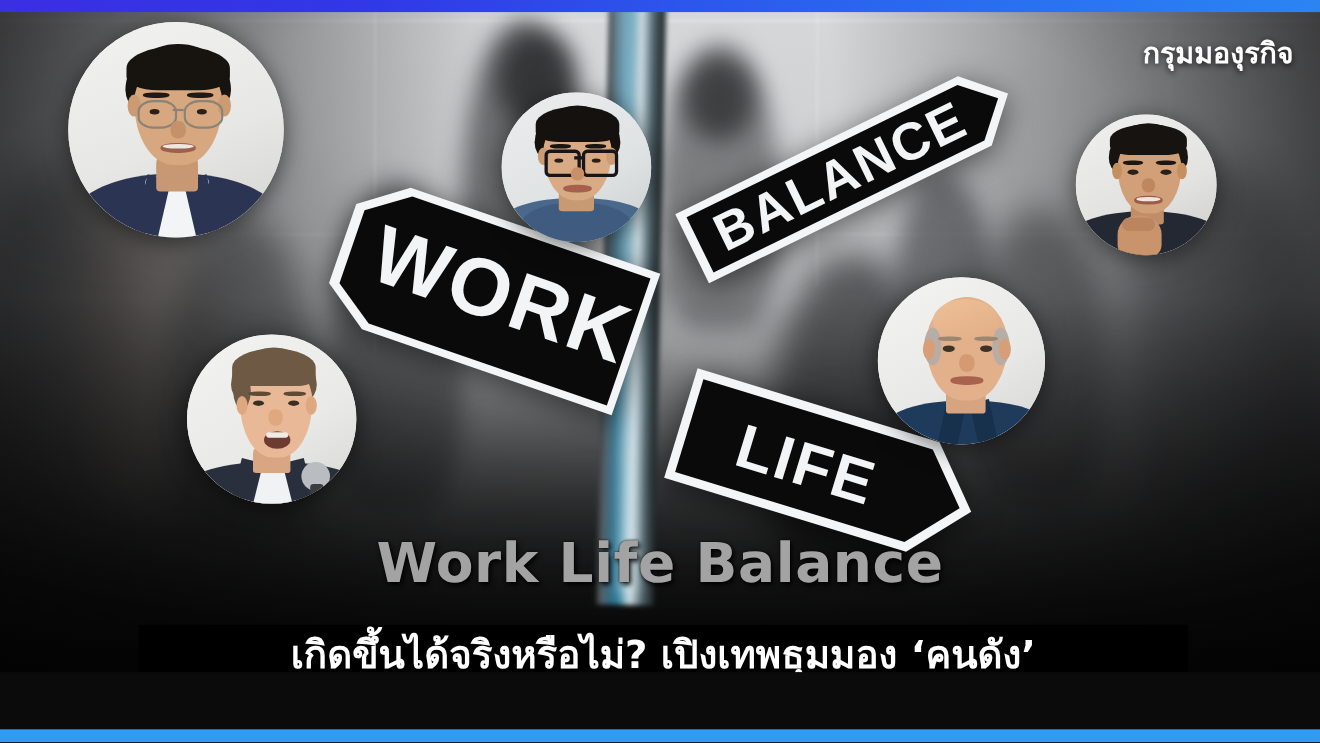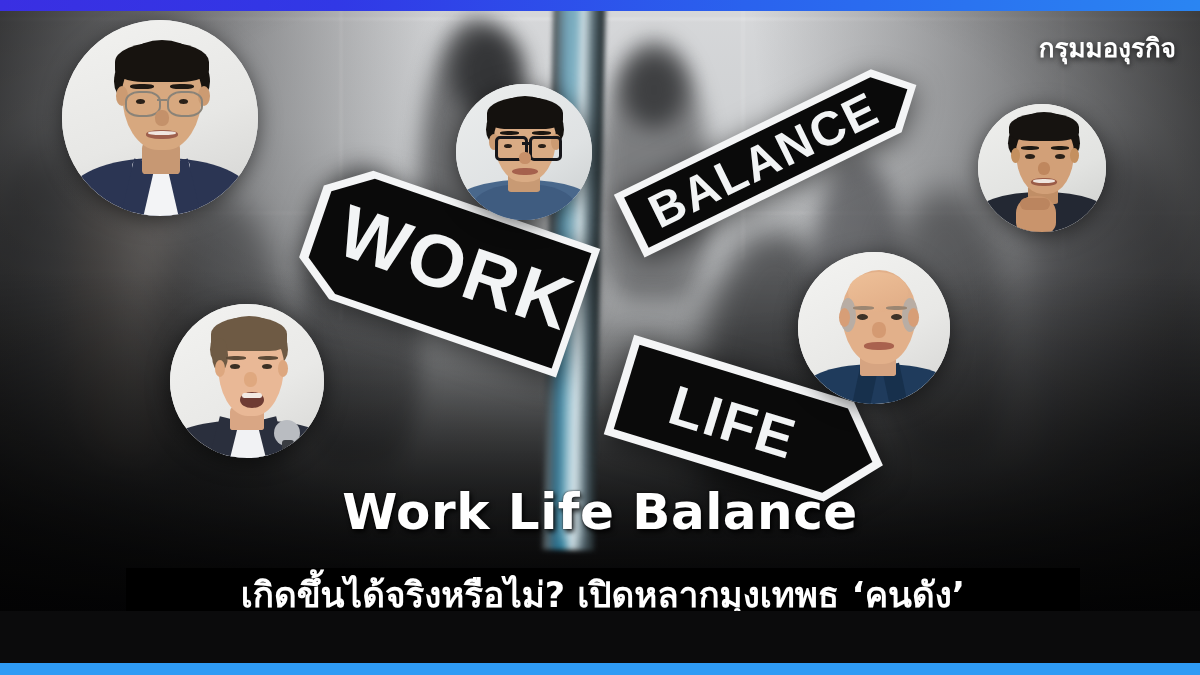--- a/index.html
+++ b/index.html
@@ -84,21 +84,21 @@
   .f-neck{position:absolute;border-radius:30% 30% 10% 10%;}
   .f-body{position:absolute;border-radius:48% 48% 0 0;}
   .f-shirt{position:absolute;}
   .f-glass{position:absolute;border-radius:40%;border-style:solid;}
   .f-bridge{position:absolute;}
 
   
   .title-en{
     position:absolute;left:0;right:0;top:487px;text-align:center;
     font-family:"DejaVu Sans","Liberation Sans",sans-serif;
-    font-weight:bold;font-size:50px;color:#ffffff;letter-spacing:.5px;
+    font-weight:bold;font-size:50px;color:#a3a3a3;letter-spacing:.5px;
     text-shadow:2px 3px 5px rgba(0,0,0,.85), 0 0 2px rgba(0,0,0,.9);
     line-height:1;
   }
   .subbar{
     position:absolute;left:126px;top:568px;width:954px;height:54px;background:#000;
   }
   .title-th{
     position:absolute;left:126px;top:566px;width:954px;height:56px;
     display:flex;align-items:center;justify-content:center;
     font-family:"DejaVu Sans","Liberation Sans",sans-serif;
@@ -306,21 +306,21 @@
       <div style="position:absolute;left:70px;top:88px;width:24px;height:16px;background:#6e3b33;border-radius:50%;"></div>
       <div style="position:absolute;left:72px;top:89px;width:20px;height:5px;background:#f2eae4;border-radius:3px;"></div>
 
       <div style="position:absolute;left:104px;top:116px;width:26px;height:26px;background:#b9bcc1;border-radius:50%;"></div>
       <div style="position:absolute;left:112px;top:136px;width:12px;height:26px;background:#3a3d42;border-radius:3px;"></div>
     </div>
   </div>
 
   <div class="title-en">Work Life Balance</div>
   <div class="subbar"></div>
-  <div class="title-th">เกิดขึ้นได้จริงหรือไม่? เปิดหลากมุงเทพธ ‘คนดัง’</div>
+  <div class="title-th">เกิดขึ้นได้จริงหรือไม่? เปิงเทพธุมมอง ‘คนดัง’</div>
 
   <div class="brand">กรุมมองุรกิจ</div>
 
   <div class="bottomfill"></div>
   <div class="topbar"></div>
   <div class="bottombar"></div>
 
 </div>
 
 </body></html>

